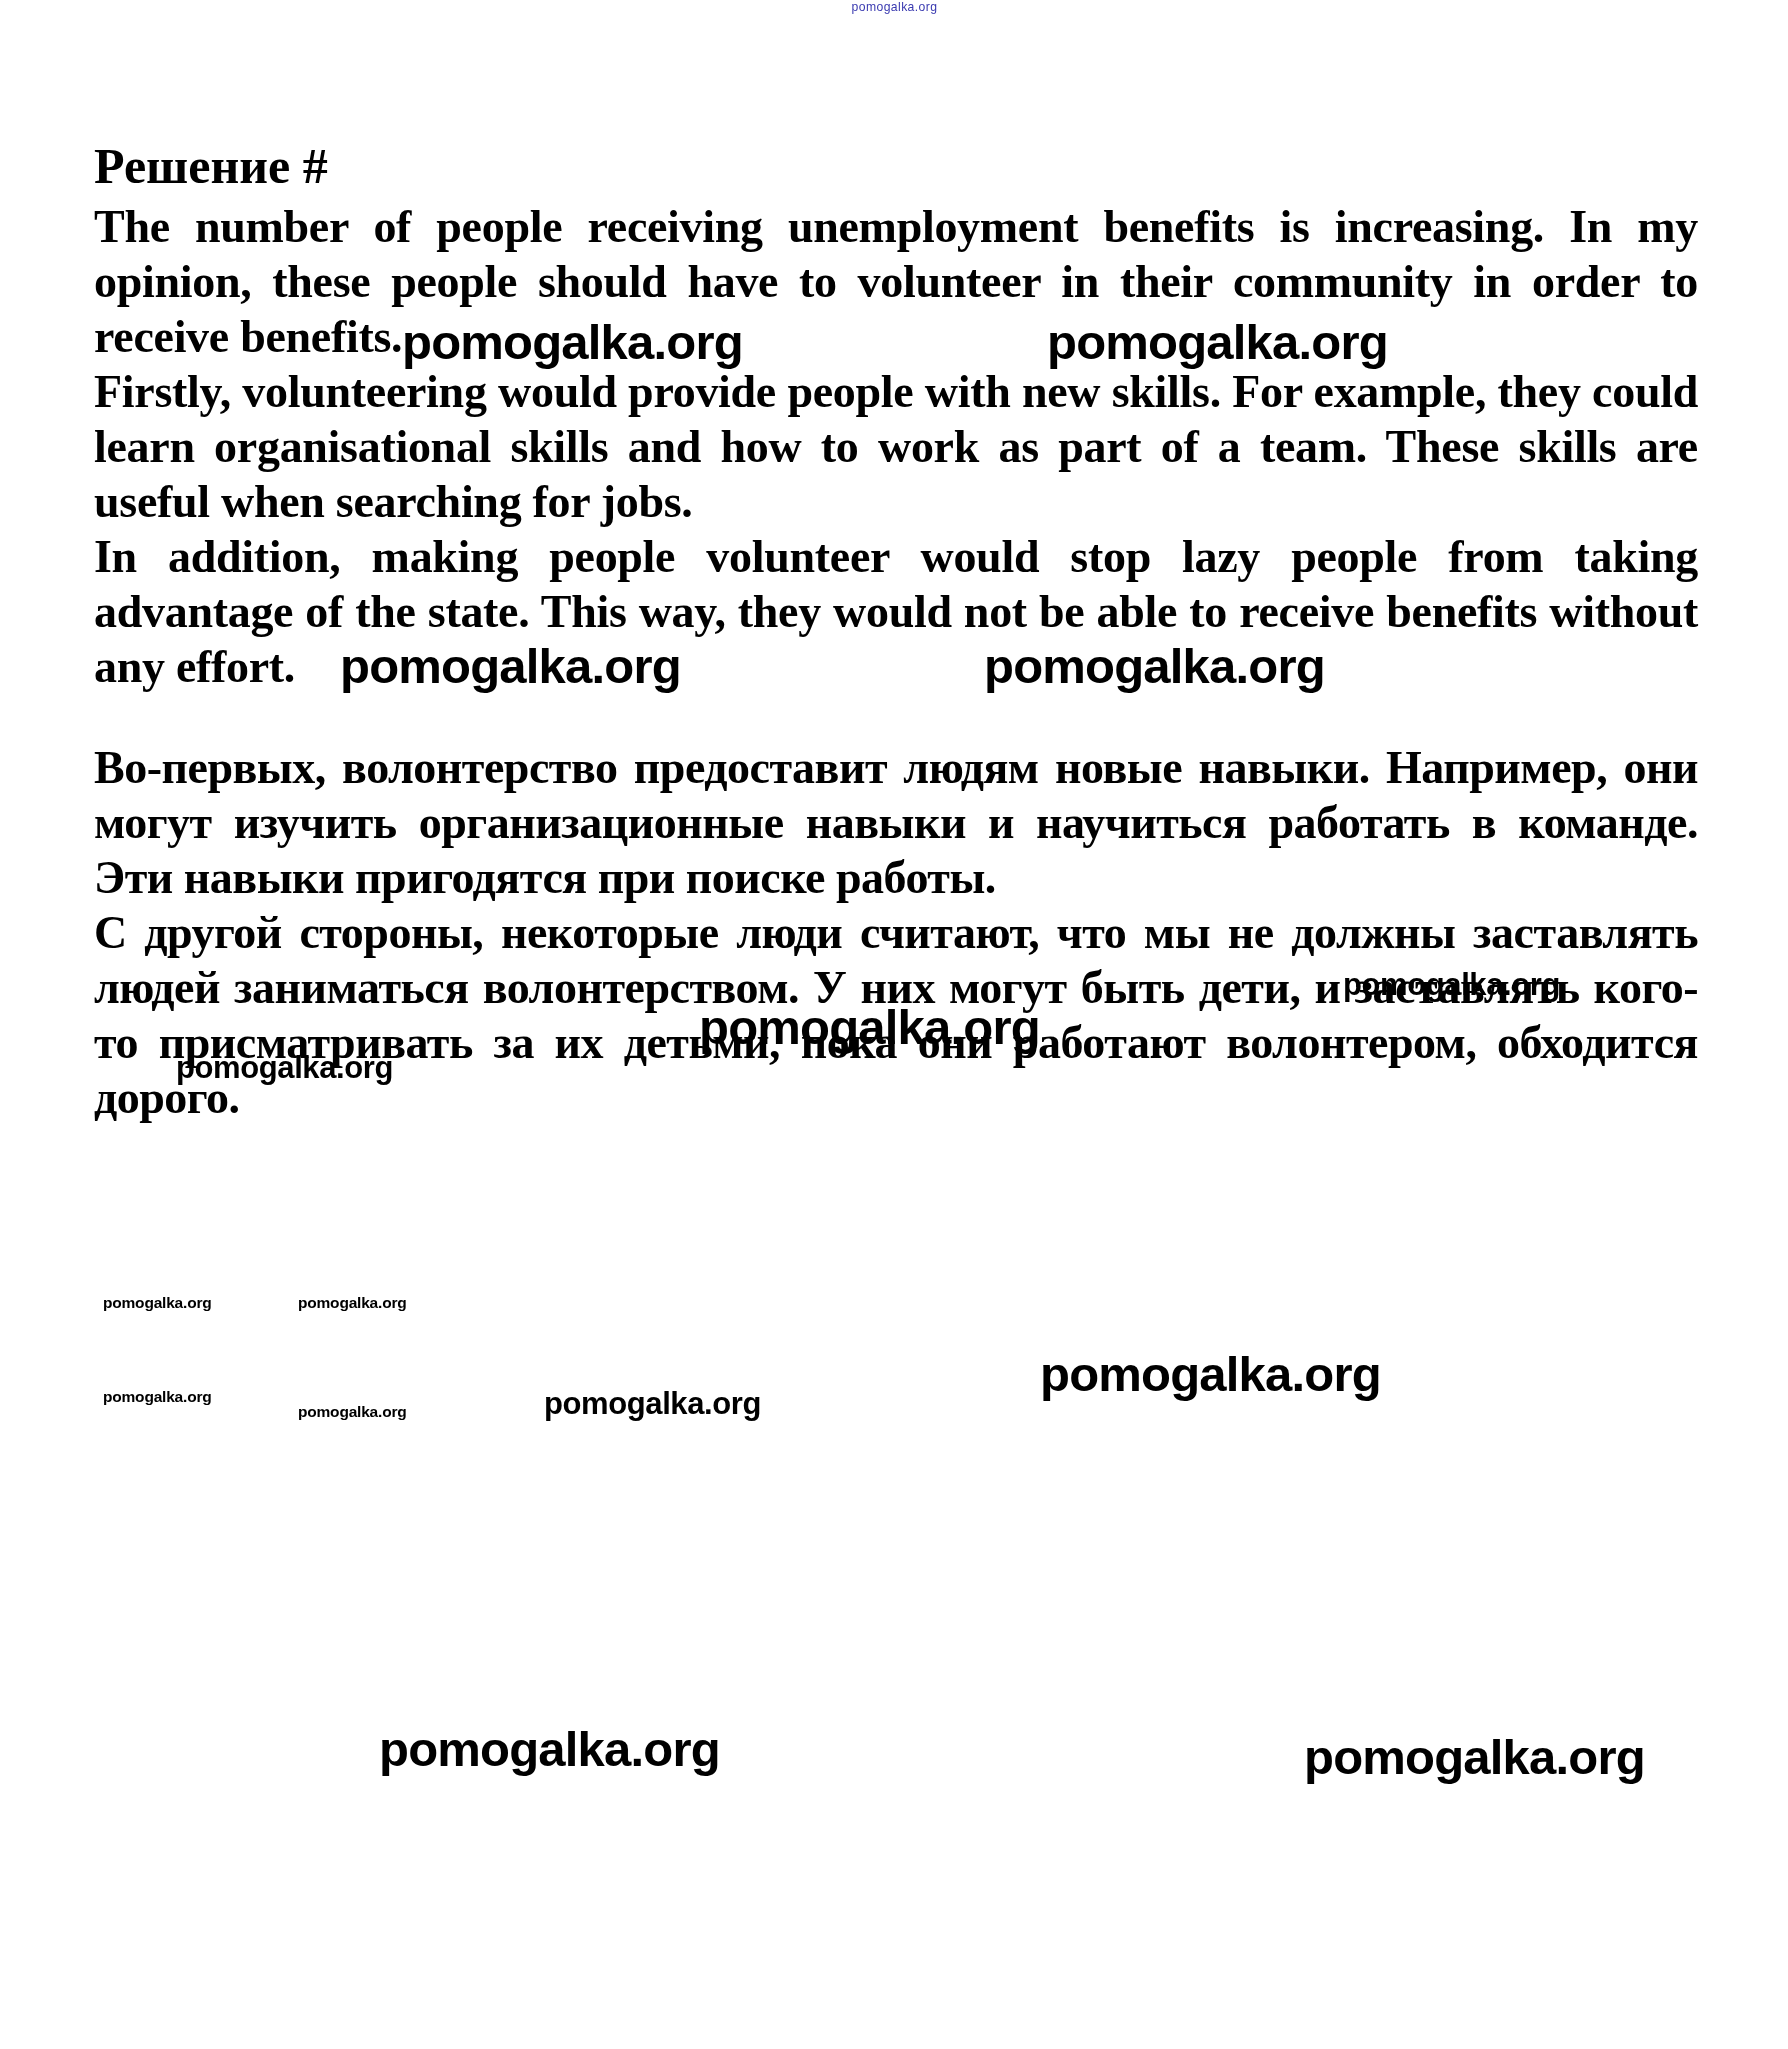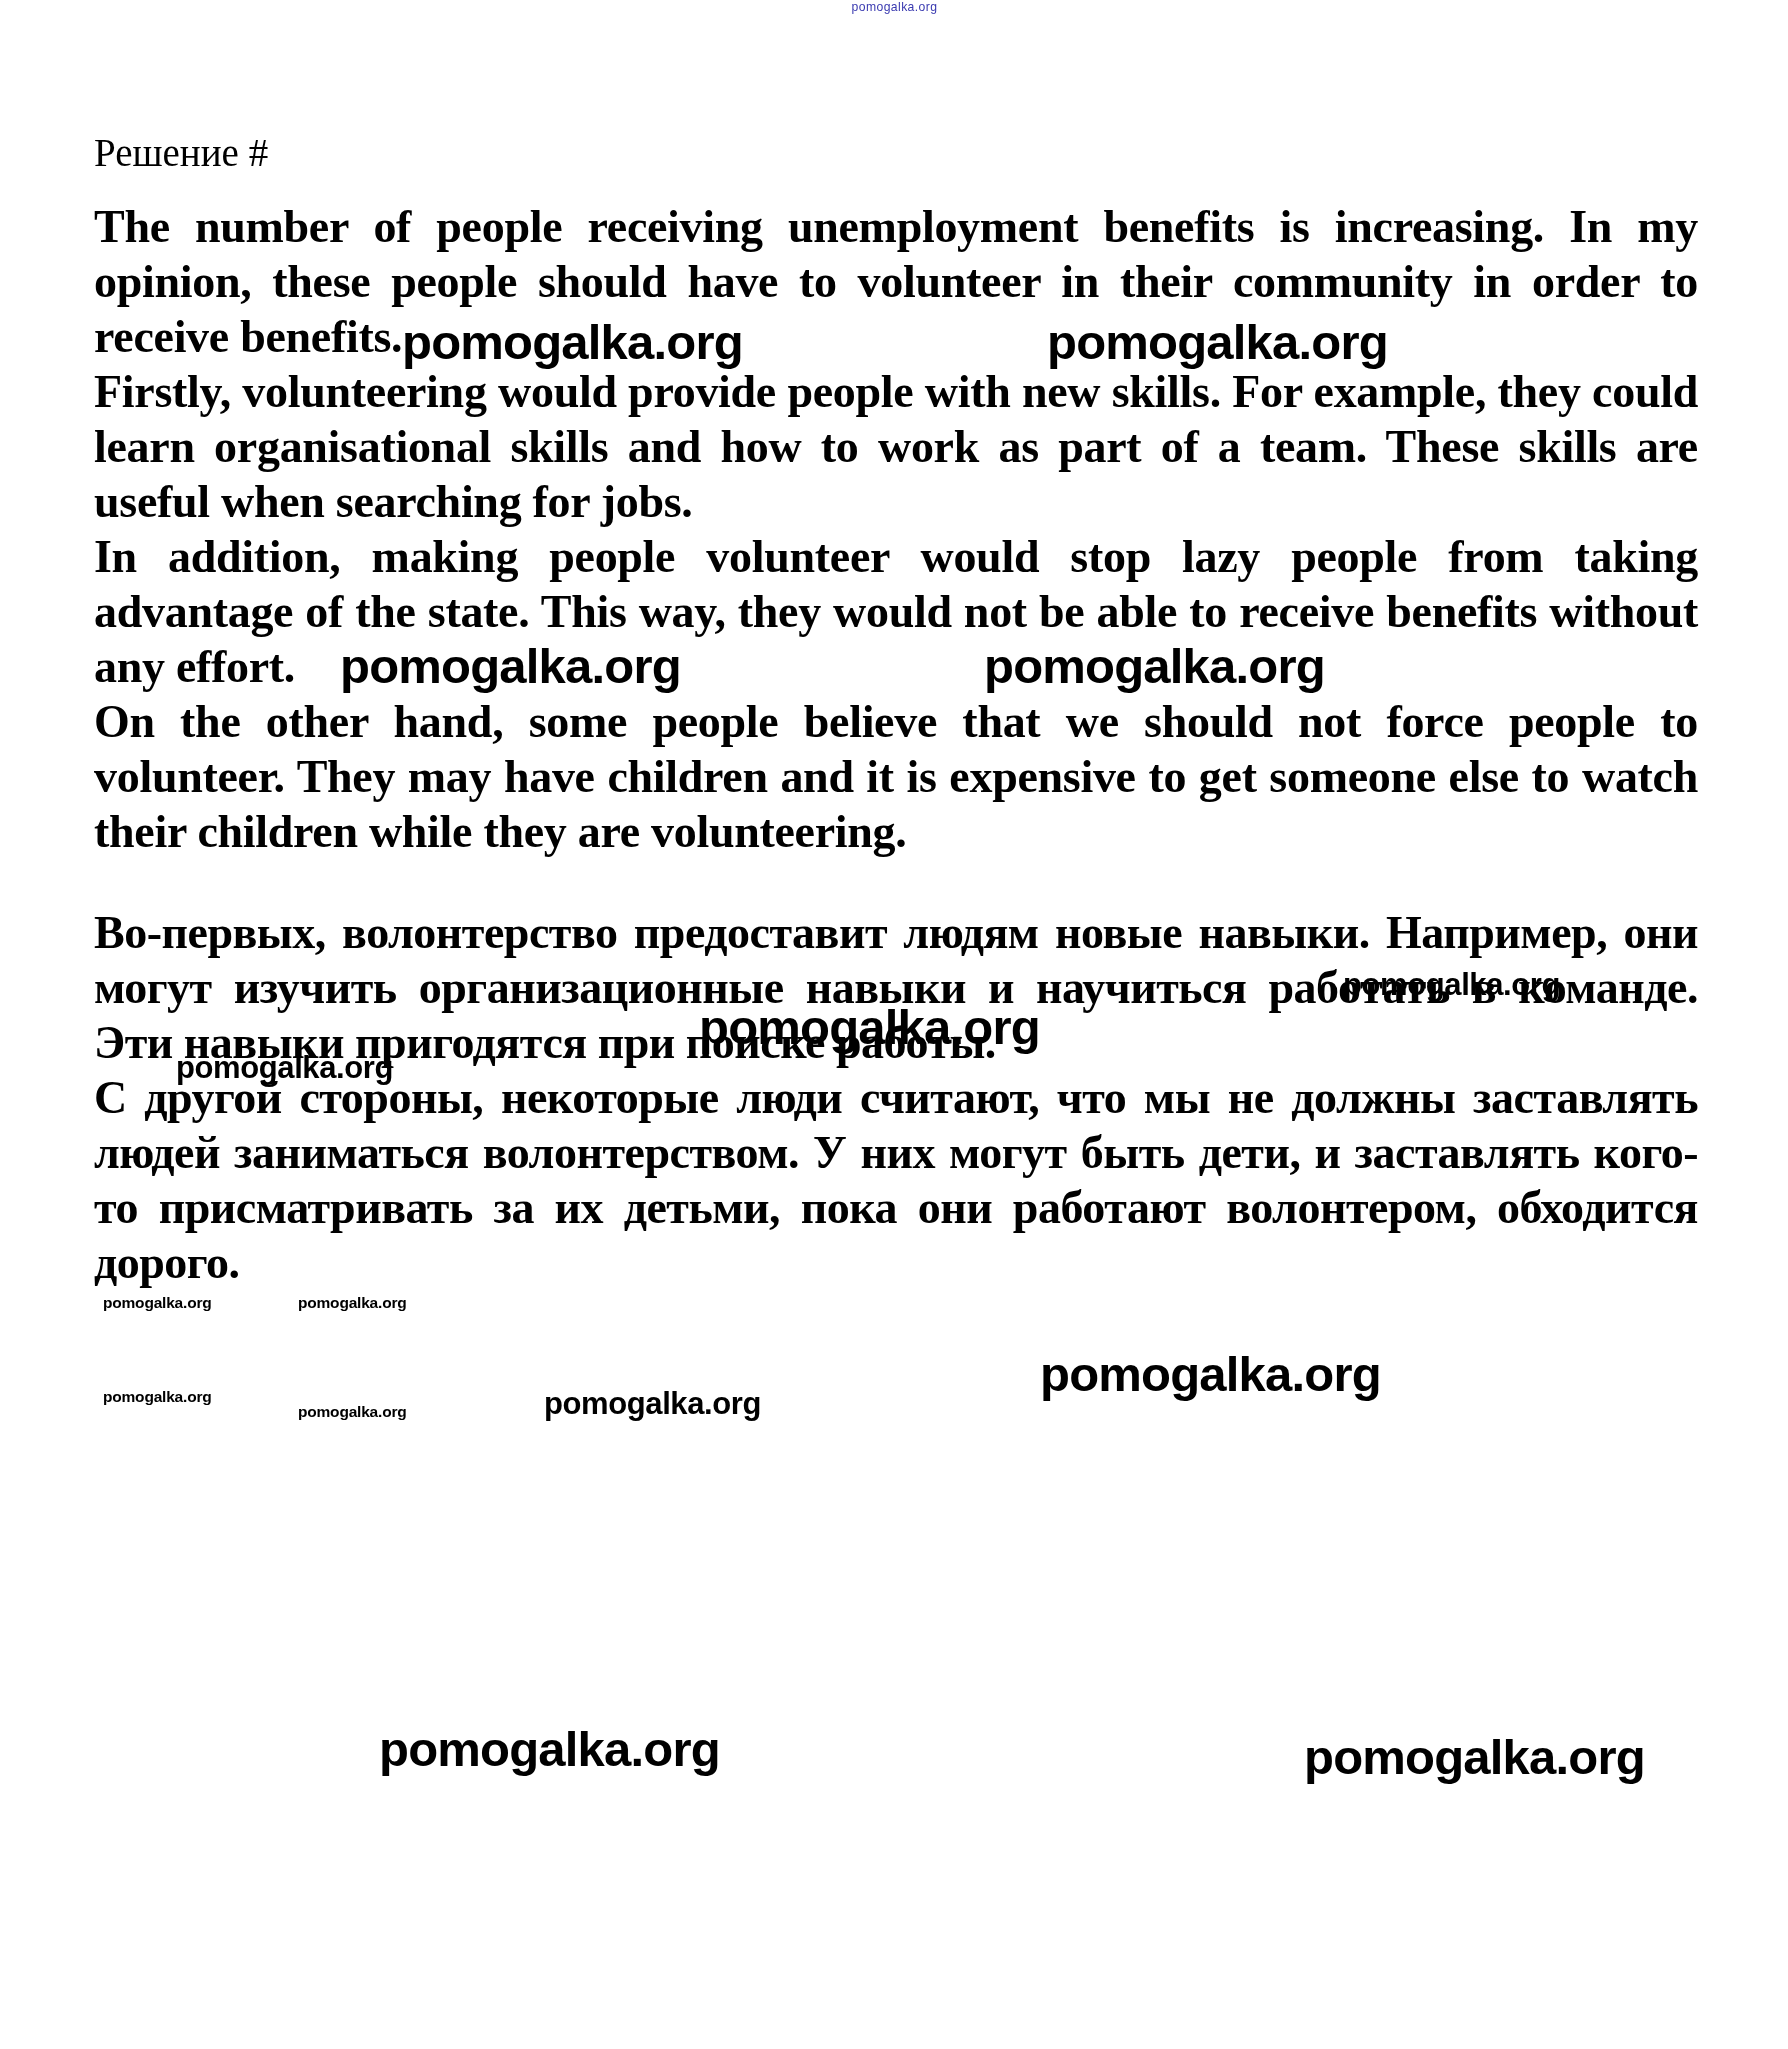--- a/index.html
+++ b/index.html
@@ -7,21 +7,21 @@
     width: 1789px; height: 2049px; position: relative; overflow: hidden;
     font-family: "Liberation Serif", "DejaVu Serif", serif; color: #000;
   }
   .top-wm {
     position: absolute; left: 0; width: 1789px; top: 0; text-align: center;
     font-family: "Liberation Sans", sans-serif; font-size: 12.2px; color: #3a3ab0;
     letter-spacing: 0.4px;
   }
   .heading {
     position: absolute; left: 94px; top: 107px;
-    font-size: 39px; font-weight: normal; line-height: 1;
+    font-size: 50px; font-weight: bold; line-height: 1;
   }
   .content {
     position: absolute; left: 94px; top: 199px; width: 1604px;
   }
   .para {
     margin: 0; font-size: 46px; line-height: 55px; text-align: justify;
     text-align-last: left; letter-spacing: -0.3px; font-weight: bold;
   }
   .para.ru { letter-spacing: -0.5px; }
   .gap { height: 46px; }
@@ -37,21 +37,20 @@
 <body>
 
 <div class="top-wm">pomogalka.org</div>
 
 <h1 class="heading">Решение #</h1>
 
 <div class="content">
   <p class="para">The number of people receiving unemployment benefits is increasing. In my opinion, these people should have to volunteer in their community in order to receive benefits.</p>
   <p class="para">Firstly, volunteering would provide people with new skills. For example, they could learn organisational skills and how to work as part of a team. These skills are useful when searching for jobs.</p>
   <p class="para">In addition, making people volunteer would stop lazy people from taking advantage of the state. This way, they would not be able to receive benefits without any effort.</p>
-  <p class="para">On the other hand, some people believe that we should not force people to volunteer. They may have children and it is expensive to get someone else to watch their children while they are volunteering.</p>
   <div class="gap"></div>
   <p class="para ru">Во-первых, волонтерство предоставит людям новые навыки. Например, они могут изучить организационные навыки и научиться работать в команде. Эти навыки пригодятся при поиске работы.</p>
   <p class="para ru">С другой стороны, некоторые люди считают, что мы не должны заставлять людей заниматься волонтерством. У них могут быть дети, и заставлять кого-то присматривать за их детьми, пока они работают волонтером, обходится дорого.</p>
 </div>
 
 <div class="wm xl" style="left:402px; top:318px;">pomogalka.org</div>
 <div class="wm xl" style="left:1047px; top:318px;">pomogalka.org</div>
 <div class="wm xl" style="left:340px; top:642px;">pomogalka.org</div>
 <div class="wm xl" style="left:984px; top:642px;">pomogalka.org</div>
 <div class="wm md" style="left:1343px; top:969px;">pomogalka.org</div>

